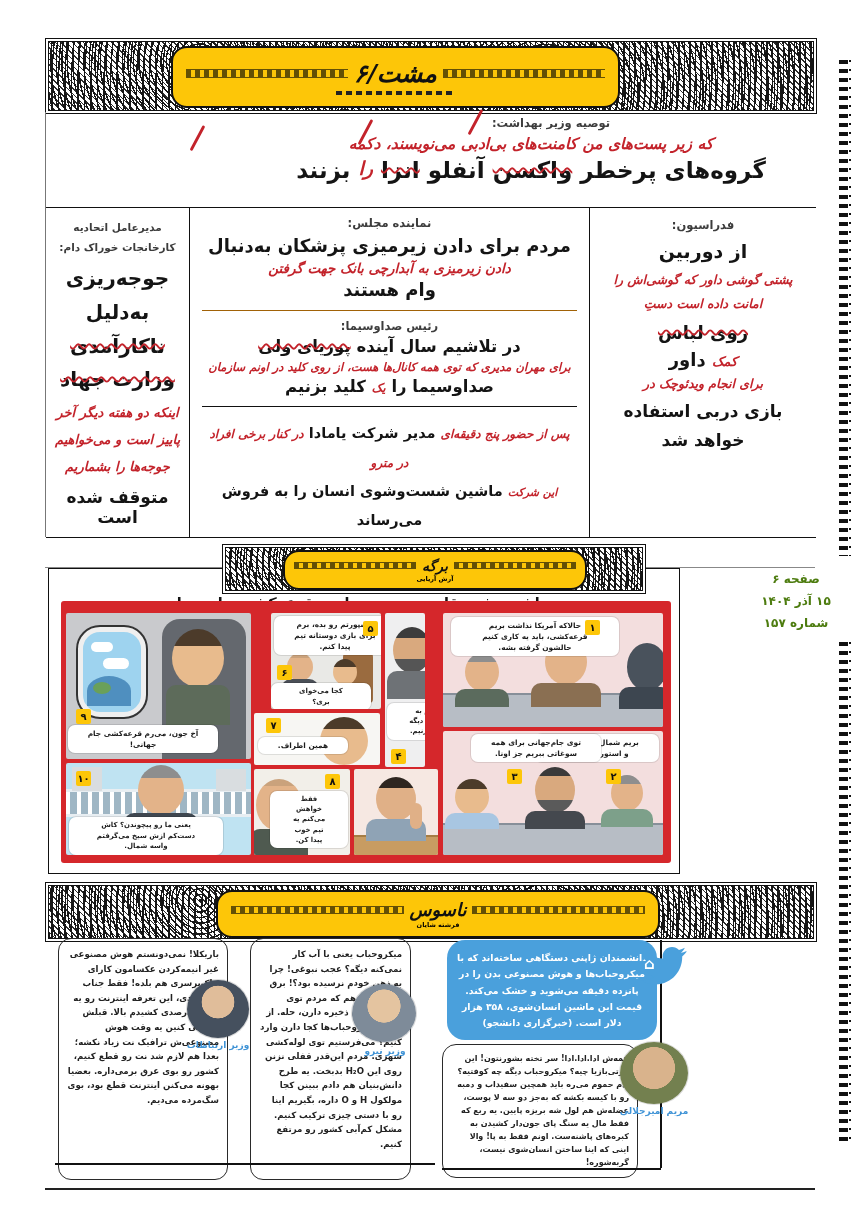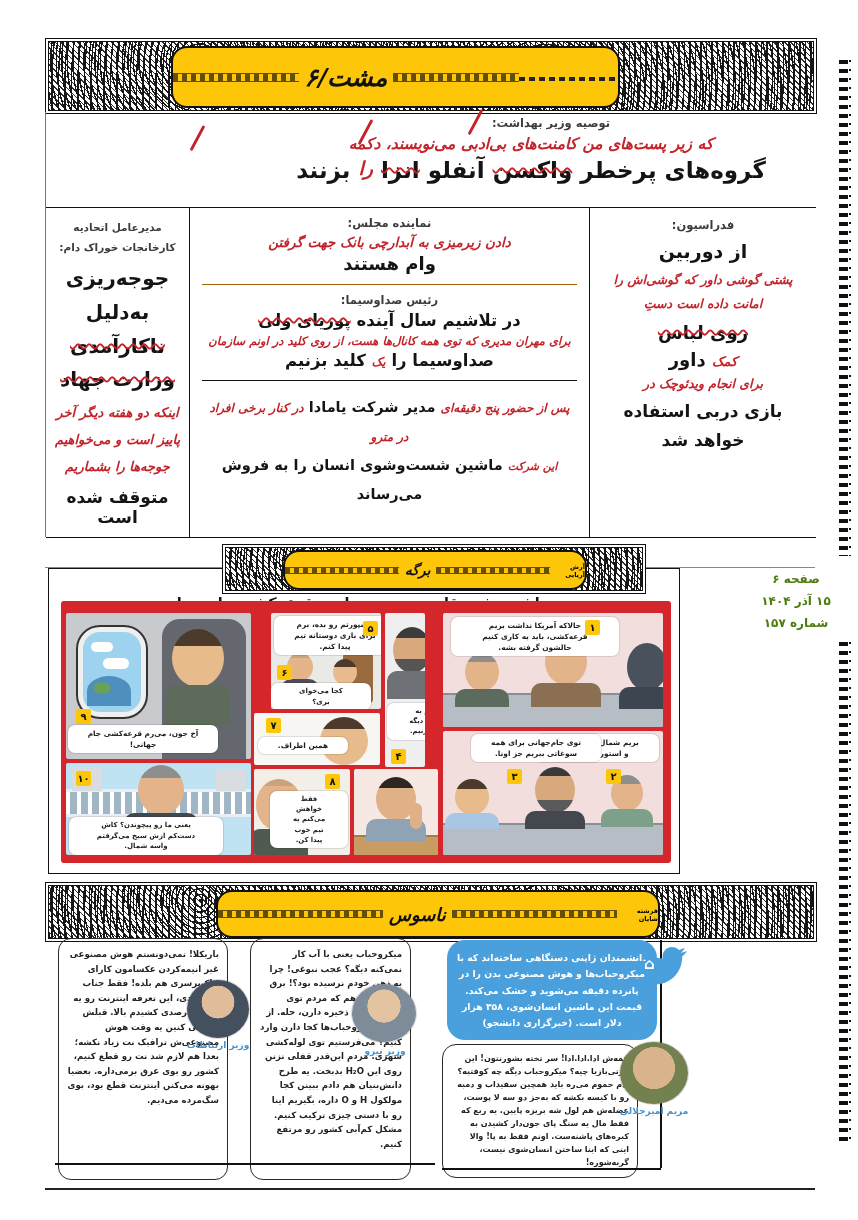--- a/index.html
+++ b/index.html
@@ -10,21 +10,21 @@
   
   .engraved{
     background:
       repeating-radial-gradient(circle at 20% 30%, #161616 0 1.4px, rgba(255,255,255,0) 1.4px 5.5px),
       repeating-radial-gradient(circle at 65% 70%, #161616 0 1.4px, rgba(255,255,255,0) 1.4px 6.5px),
       repeating-linear-gradient(45deg, #2b2b2b 0 1px, #ffffff 1px 4px);
     border:1px solid #111;
     box-shadow: inset 0 0 0 2px #fff, inset 0 0 0 3px #111;
   }
   .banner-yellow{position:absolute;background:#fdc608;border:2px solid #111;border-radius:16px;
-    display:flex;flex-direction:row;align-items:center;justify-content:center;}
+    display:flex;flex-direction:column;align-items:center;justify-content:center;}
   .banner-row{display:flex;align-items:center;width:94%;gap:6px;}
   .chain{flex:1;height:7px;border-top:1px solid #4a3c05;border-bottom:1px solid #4a3c05;
     background:repeating-linear-gradient(90deg,#4a3c05 0 5px,transparent 5px 9px);opacity:.85;}
   .logo-text{font-family:"DejaVu Serif",serif;font-weight:bold;font-style:italic;color:#111;white-space:nowrap;}
   .squiggle{height:4px;background:repeating-linear-gradient(90deg,#222 0 6px,transparent 6px 10px);}
   
   .kicker{font-size:11.5px;font-weight:bold;color:#3d3d3d;text-align:center;}
   .bh{font-weight:bold;color:#141414;text-align:center;}
   .hand{font-family:"DejaVu Serif",serif;font-style:italic;font-weight:bold;color:#c3232b;text-align:center;}
   .strike{text-decoration:line-through;text-decoration-style:wavy;text-decoration-color:#c3232b;text-decoration-thickness:2px;}
@@ -105,20 +105,21 @@
           <span class="hand" style="font-size:13px;">کمک</span>
           <span>داور</span>
         </div>
         <div class="hand" style="font-size:12.5px;margin-top:6px;">برای انجام ویدئوچک در</div>
         <div class="bh" style="font-size:17px;margin-top:6px;line-height:1.75;">بازی دربی استفاده خواهد شد</div>
       </div>
 
       <div style="width:400px;border-left:1px solid #111;padding:8px 12px;box-sizing:border-box;">
         <div style="border-bottom:1px solid #a16207;padding-bottom:10px;">
           <div class="kicker">نماینده مجلس:</div>
+          <div class="bh" style="font-size:18px;margin-top:5px;">مردم برای دادن زیرمیزی پزشکان به‌دنبال</div>
           <div class="hand" style="font-size:13.5px;margin-top:4px;">دادن زیرمیزی به آبدارچی بانک جهت گرفتن</div>
           <div class="bh" style="font-size:18px;margin-top:3px;">وام هستند</div>
         </div>
         <div style="border-bottom:1px solid #111;padding:8px 0 10px;">
           <div class="kicker">رئیس صداوسیما:</div>
           <div class="bh" style="font-size:16.5px;margin-top:4px;">
             <span>در تلاشیم سال آینده</span>
             <span class="strike">پوریای ولی</span>
           </div>
           <div class="hand" style="font-size:11.5px;margin-top:4px;">برای مهران مدیری که توی همه کانال‌ها هست، از روی کلید در اونم سازمان</div>

